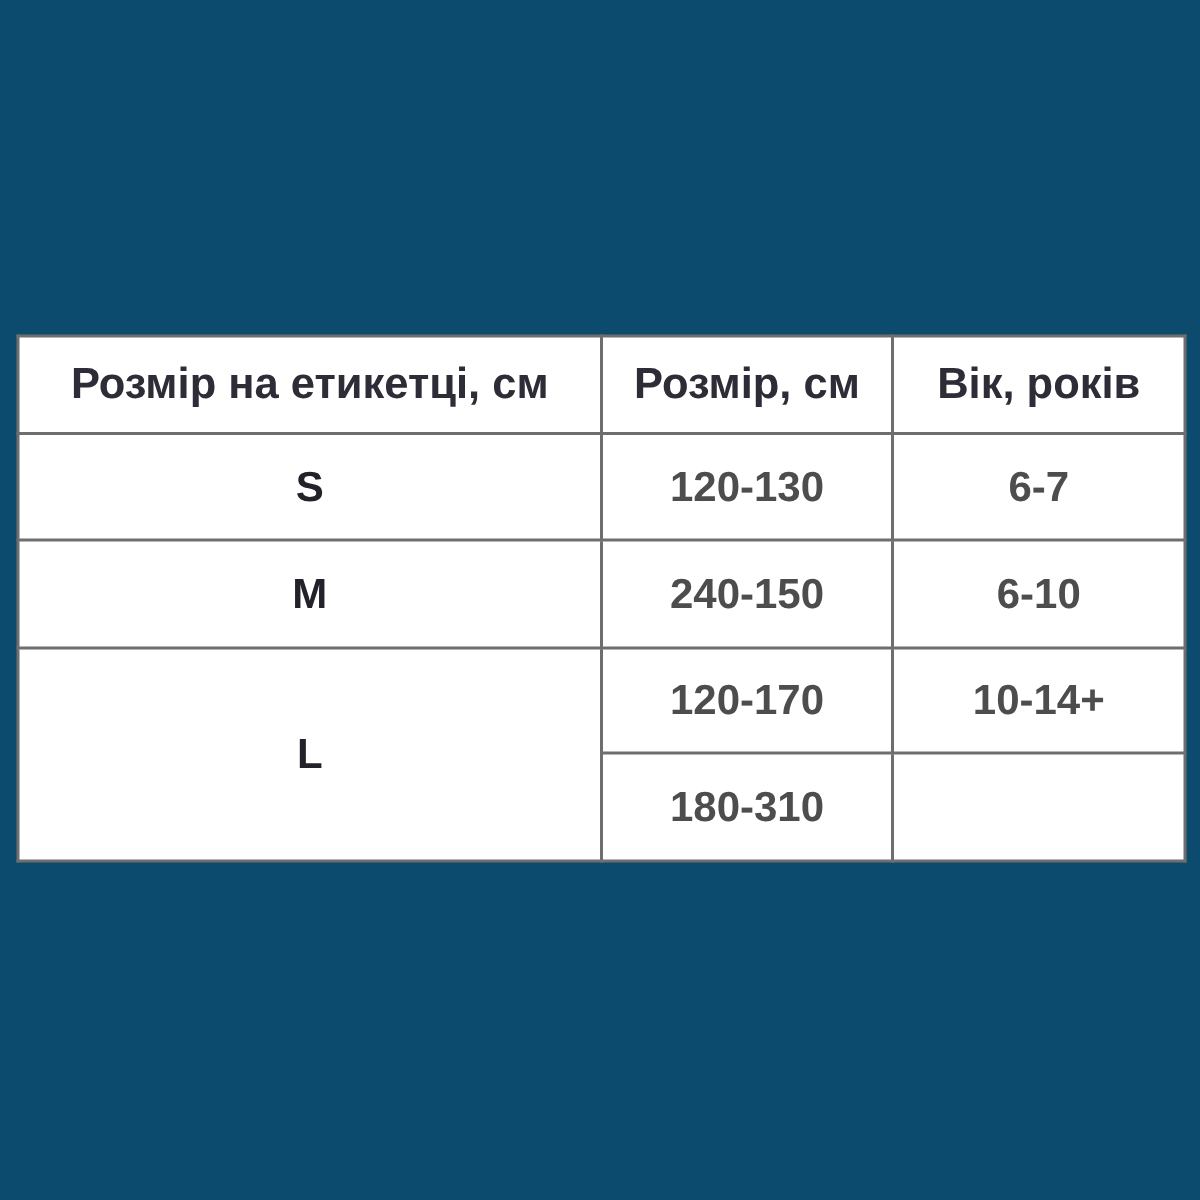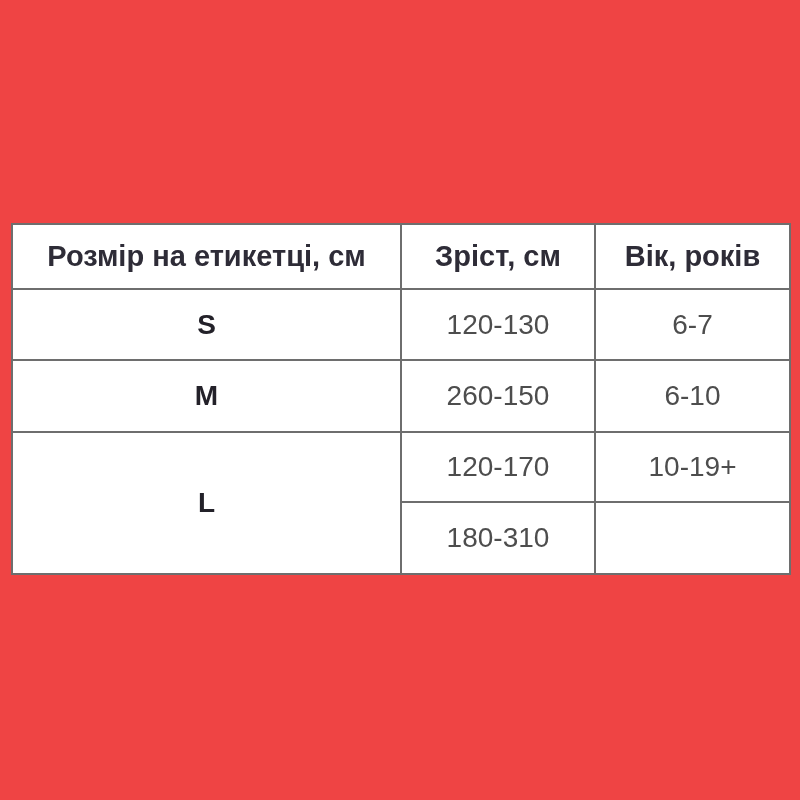--- a/index.html
+++ b/index.html
@@ -5,21 +5,21 @@
   html, body {
     margin: 0;
     padding: 0;
     background: #ffffff;
     font-family: "Liberation Sans", sans-serif;
   }
   .stage {
     position: relative;
     width: 800px;
     height: 800px;
-    background: #ef4444;
+    background: #0c4a6e;
     overflow: hidden;
   }
   table.size-table {
     position: absolute;
     left: 11px;
     top: 223px;
     width: 778px;
     border-collapse: collapse;
     table-layout: fixed;
   }
@@ -31,21 +31,21 @@
     padding: 0;
     background: #ffffff;
   }
   .size-table th {
     font-size: 29px;
     font-weight: bold;
     color: #2e2c37;
   }
   .size-table td {
     font-size: 28px;
-    font-weight: normal;
+    font-weight: bold;
     color: #4d4d4d;
   }
   .size-table td.size-cell {
     font-weight: bold;
     color: #232129;
   }
   tr.r-head { height: 65px; }
   tr.r1 { height: 71px; }
   tr.r2 { height: 72px; }
   tr.r3 { height: 70px; }
@@ -60,39 +60,39 @@
 <div class="stage">
   <table class="size-table">
     <colgroup>
       <col class="c1">
       <col class="c2">
       <col class="c3">
     </colgroup>
     <thead>
       <tr class="r-head">
         <th>Розмір на етикетці, см</th>
-        <th>Зріст, см</th>
+        <th>Розмір, см</th>
         <th>Вік, років</th>
       </tr>
     </thead>
     <tbody>
       <tr class="r1">
         <td class="size-cell">S</td>
         <td>120-130</td>
         <td>6-7</td>
       </tr>
       <tr class="r2">
         <td class="size-cell">M</td>
-        <td>260-150</td>
+        <td>240-150</td>
         <td>6-10</td>
       </tr>
       <tr class="r3">
         <td class="size-cell" rowspan="2">L</td>
         <td>120-170</td>
-        <td>10-19+</td>
+        <td>10-14+</td>
       </tr>
       <tr class="r4">
         <td>180-310</td>
         <td></td>
       </tr>
     </tbody>
   </table>
 </div>
 
 </body></html>

